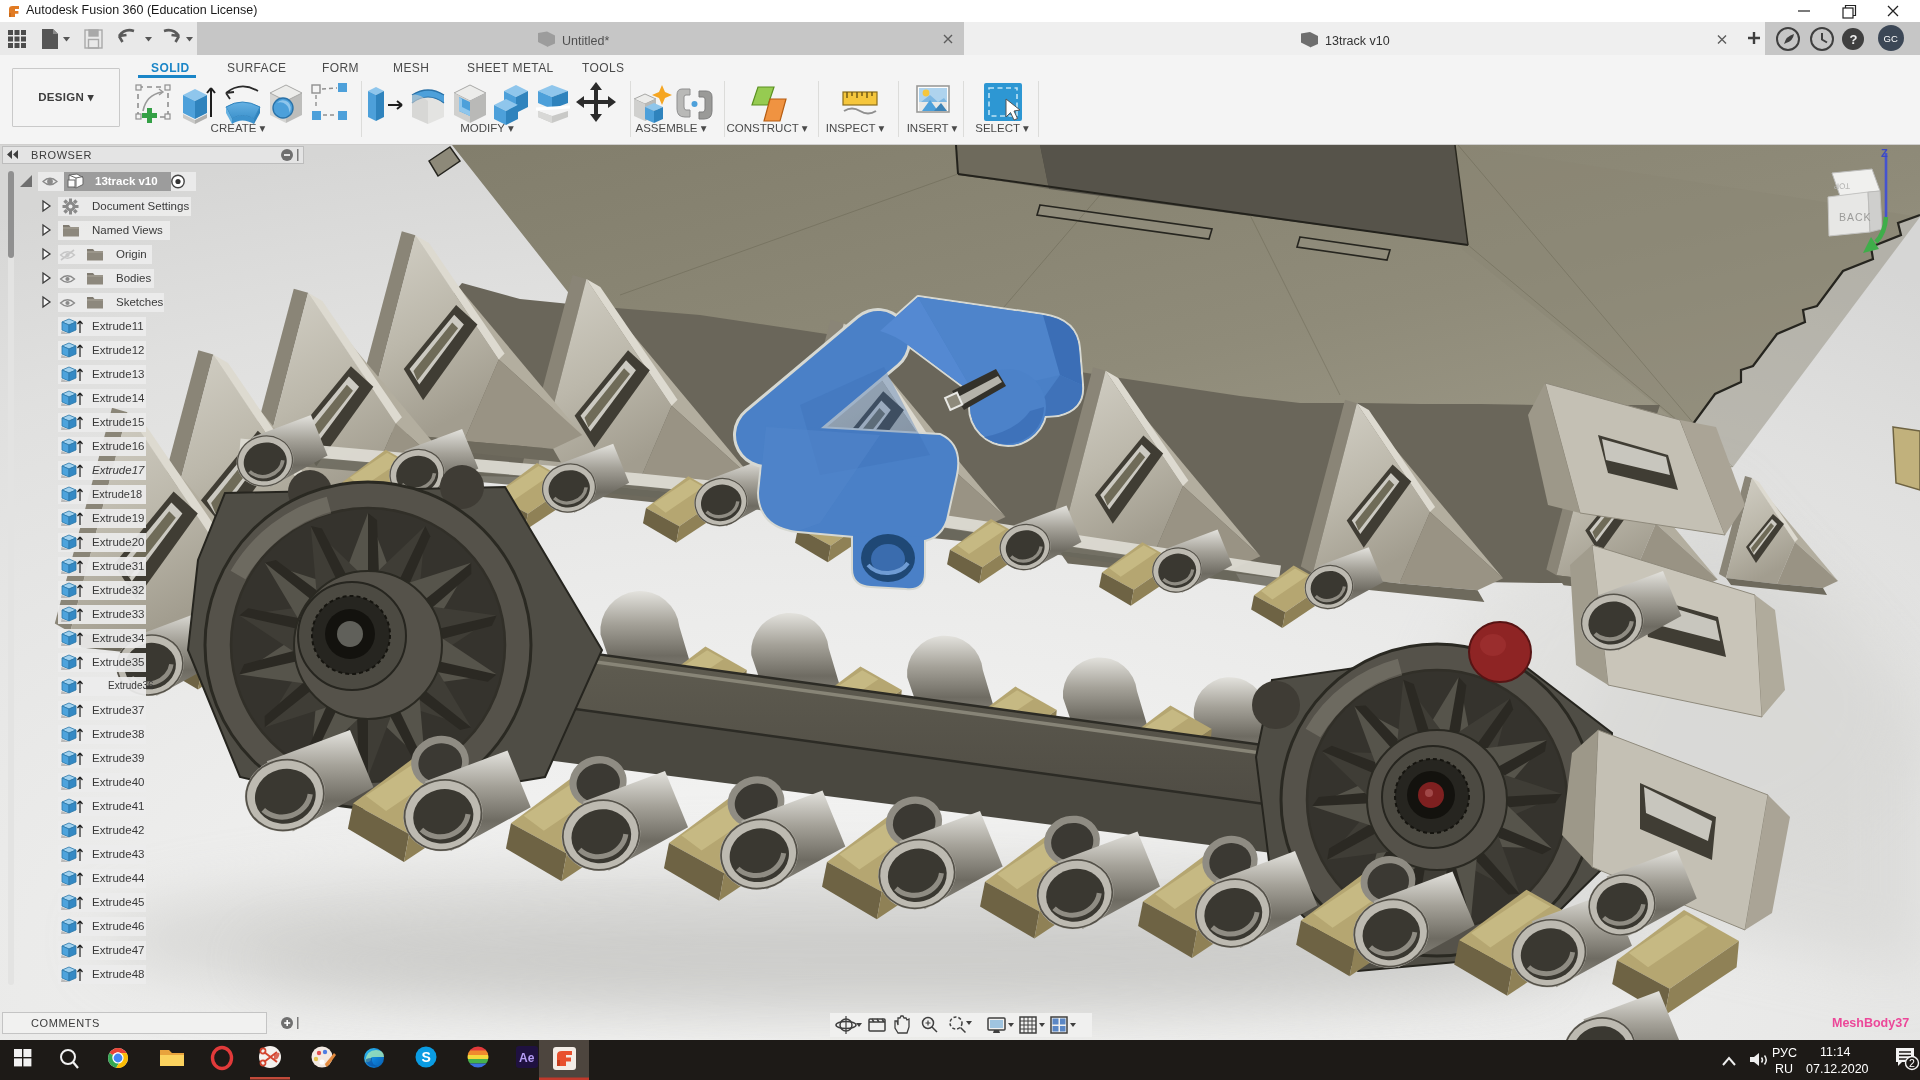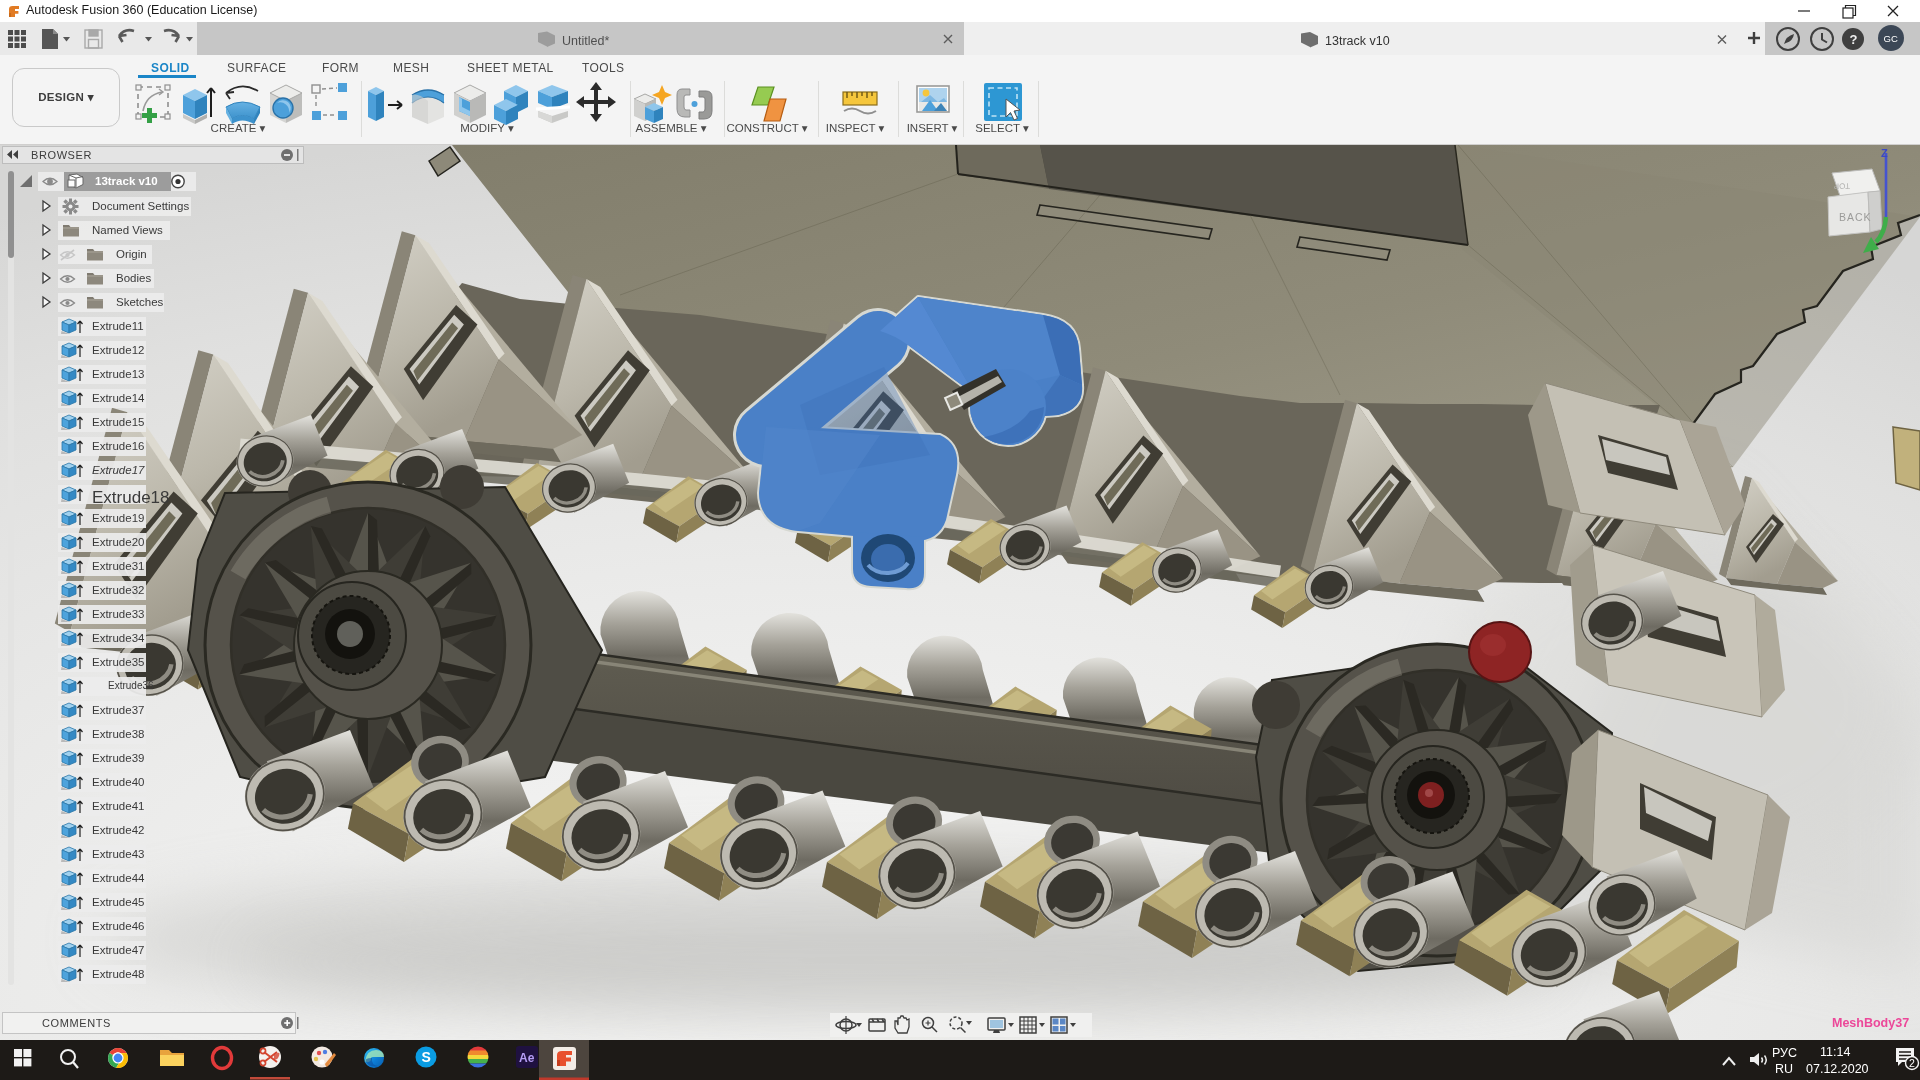--- a/index.html
+++ b/index.html
@@ -12,28 +12,28 @@
 #titletext{left:26px;top:3px;font-size:12.5px;color:#1a1a1a;}
 
 #qat{left:0;top:22px;width:1920px;height:33px;background:#c6c6c6;}
 #qatleft{left:0;top:22px;width:197px;height:33px;background:#e9e9e9;}
 #tab2{left:964px;top:22px;width:801px;height:33px;background:#efefef;color:#333;}
 
 #ribbon{left:0;top:55px;width:1920px;height:90px;background:#f4f4f4;border-bottom:1px solid #d0cfce;}
 .rtab{position:absolute;top:61px;font-size:12px;color:#4a4a4a;letter-spacing:.4px;}
 .sep{position:absolute;top:81px;width:1px;height:56px;background:#dcdcda;}
 .glabel{position:absolute;top:121px;font-size:11.5px;color:#4a4a4a;text-align:center;}
-#designbtn{left:12px;top:68px;width:108px;height:59px;border:1px solid #c9c9c9;border-radius:12px;
+#designbtn{left:12px;top:68px;width:108px;height:59px;border:1px solid #c9c9c9;border-radius:1px;
 font-size:11.5px;font-weight:bold;color:#3d3d3d;text-align:center;line-height:57px;letter-spacing:.3px;}
 
 .chip{position:absolute;height:19px;background:rgba(236,236,236,.93);font-size:11.5px;color:#3a3a3a;line-height:19px;}
 #browserhead{left:2px;top:146px;width:302px;height:18px;background:#e4e4e4;border:1px solid #bdbdbd;
 font-size:11px;color:#3c3c3c;letter-spacing:.6px;line-height:16px;}
-#commentsbar{left:2px;top:1012px;width:294px;height:22px;background:#f1f1f0;border:1px solid #c4c4c4;
-font-size:11px;color:#3c3c3c;letter-spacing:.6px;line-height:20px;padding-left:11px;}
+#commentsbar{left:2px;top:1012px;width:265px;height:22px;background:#f1f1f0;border:1px solid #c4c4c4;
+font-size:11px;color:#3c3c3c;letter-spacing:.6px;line-height:20px;}
 
 #taskbar{left:0;top:1040px;width:1920px;height:40px;background:#1d1a17;}
 #meshbody{left:1832px;top:1016px;font-size:12.5px;font-weight:bold;color:#ec4899;}
 </style>
 </head>
 <body>
 <div id="stage">
 
   <div class="abs" style="left:0;top:145px;width:1920px;height:895px;background:#ededec;">
     <svg width="1920" height="895" viewBox="0 0 1920 895">
@@ -846,21 +846,21 @@
     </svg>
 <div class="abs" style="left:92px;top:464px;font-size:11.5px;color:#3a3a3a;font-style:italic;">Extrude17</div>
 <div class="chip" style="left:58px;top:485px;width:88px;"></div>
 <svg class="abs" style="left:59px;top:485px" width="26" height="18" viewBox="0 0 26 18">
       <path d="M3 5 L10 2 L17 5 L10 8 Z" fill="#9fd0ee" stroke="#2b77a8" stroke-width=".8"></path>
       <path d="M3 5 L10 8 L10 16 L3 13 Z" fill="#4da3dc" stroke="#2b77a8" stroke-width=".8"></path>
       <path d="M17 5 L10 8 L10 16 L17 13 Z" fill="#3489c4" stroke="#2b77a8" stroke-width=".8"></path>
       <path d="M2.5 14 l8 3 l-8.5 0 Z" fill="#b9b9b9"></path>
       <path d="M21 16 L21 4 M21 4 l-2.5 3 M21 4 l2.5 3" stroke="#222" stroke-width="1.2" fill="none"></path>
     </svg>
-<div class="abs" style="left:92px;top:488px;font-size:17px;color:#3a3a3a;">Extrude18</div>
+<div class="abs" style="left:92px;top:488px;font-size:11px;color:#3a3a3a;">Extrude18</div>
 <div class="chip" style="left:58px;top:509px;width:88px;"></div>
 <svg class="abs" style="left:59px;top:509px" width="26" height="18" viewBox="0 0 26 18">
       <path d="M3 5 L10 2 L17 5 L10 8 Z" fill="#9fd0ee" stroke="#2b77a8" stroke-width=".8"></path>
       <path d="M3 5 L10 8 L10 16 L3 13 Z" fill="#4da3dc" stroke="#2b77a8" stroke-width=".8"></path>
       <path d="M17 5 L10 8 L10 16 L17 13 Z" fill="#3489c4" stroke="#2b77a8" stroke-width=".8"></path>
       <path d="M2.5 14 l8 3 l-8.5 0 Z" fill="#b9b9b9"></path>
       <path d="M21 16 L21 4 M21 4 l-2.5 3 M21 4 l2.5 3" stroke="#222" stroke-width="1.2" fill="none"></path>
     </svg>
 <div class="abs" style="left:92px;top:512px;font-size:11.5px;color:#3a3a3a;">Extrude19</div>
 <div class="chip" style="left:58px;top:533px;width:88px;"></div>

